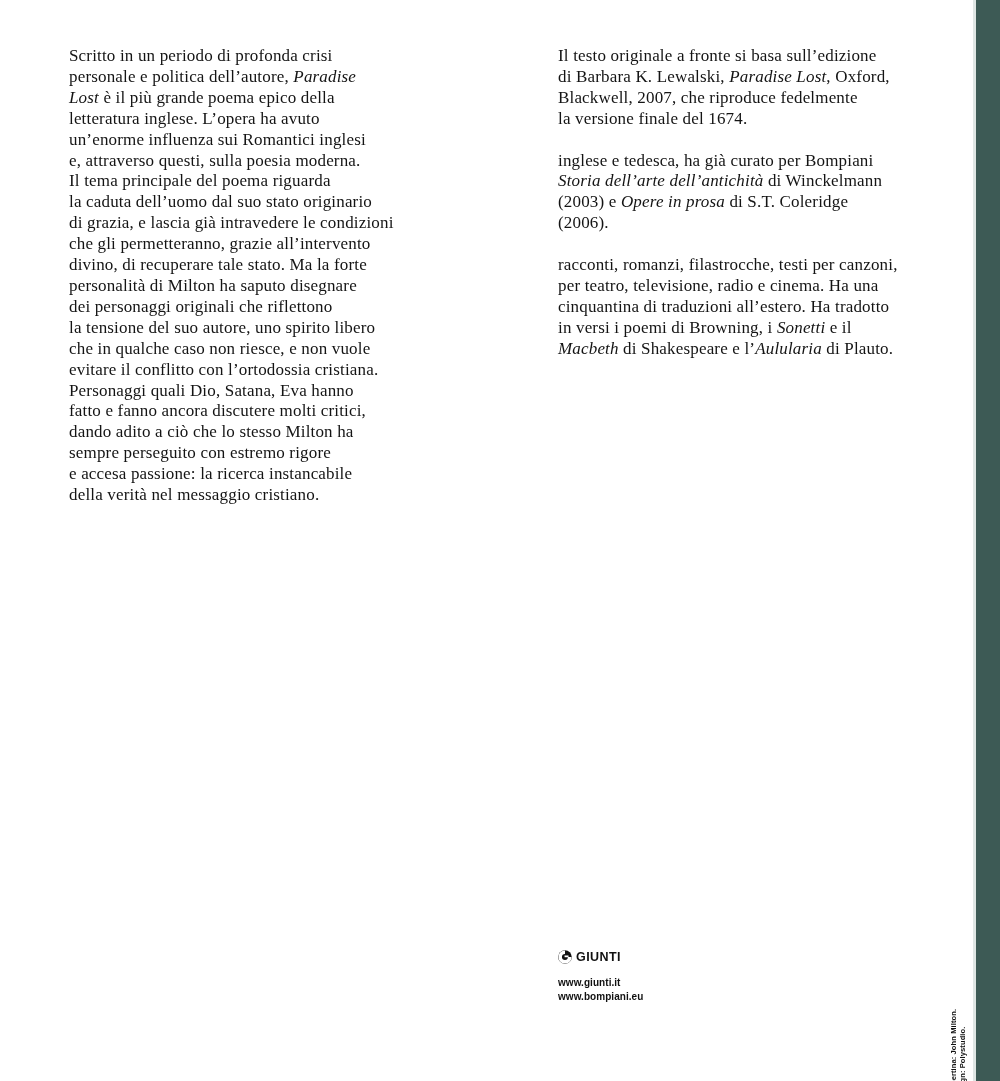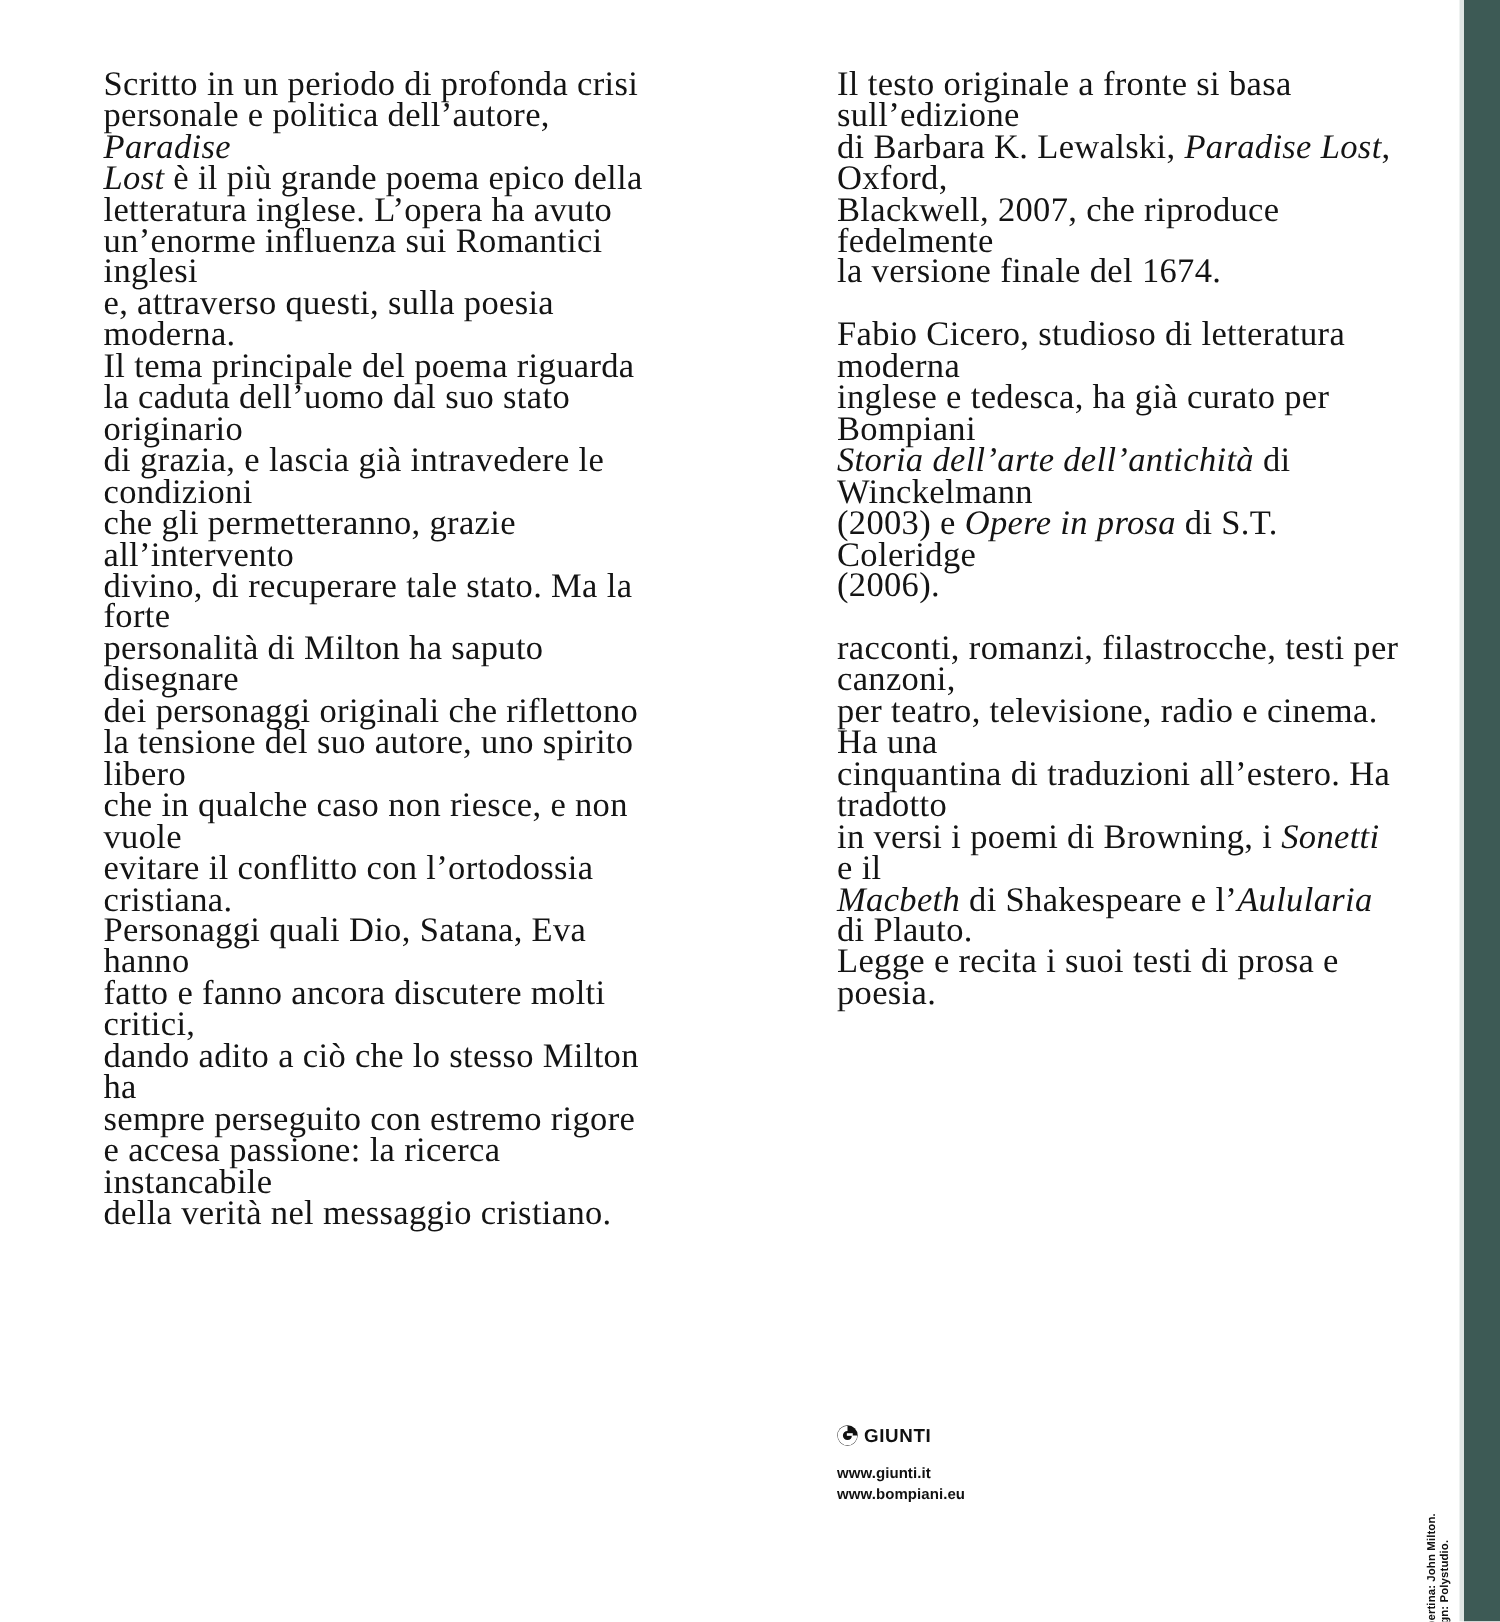--- a/index.html
+++ b/index.html
@@ -39,21 +39,21 @@
     top: 0;
     right: 24px;
     width: 3px;
     height: 1081px;
     background: #dfe6e4;
   }
 
   
   .col {
     position: absolute;
-    font-size: 23px;
+    font-size: 17px;
     line-height: 20.9px;
     letter-spacing: 0.01em;
     color: #141414;
     font-weight: 400;
   }
   .col-left {
     left: 69px;
     top: 46px;
     width: 360px;
   }
@@ -162,34 +162,32 @@
   <div class="col col-right">
 
     <p class="para">
       <span class="ln">Il testo originale a fronte si basa sull’edizione</span>
       <span class="ln"><span>di Barbara K. Lewalski, </span><i>Paradise Lost</i><span>, Oxford,</span></span>
       <span class="ln">Blackwell, 2007, che riproduce fedelmente</span>
       <span class="ln">la versione finale del 1674.</span>
     </p>
 
     <p class="para">
-      <span class="ln">Fabio Cicero, studioso di letteratura moderna</span>
       <span class="ln">inglese e tedesca, ha già curato per Bompiani</span>
       <span class="ln"><i>Storia dell’arte dell’antichità</i><span> di Winckelmann</span></span>
       <span class="ln"><span>(2003) e </span><i>Opere in prosa</i><span> di S.T. Coleridge</span></span>
       <span class="ln">(2006).</span>
     </p>
 
     <p class="para">
       <span class="ln">racconti, romanzi, filastrocche, testi per canzoni,</span>
       <span class="ln">per teatro, televisione, radio e cinema. Ha una</span>
       <span class="ln">cinquantina di traduzioni all’estero. Ha tradotto</span>
       <span class="ln"><span>in versi i poemi di Browning, i </span><i>Sonetti</i><span> e il</span></span>
       <span class="ln"><i>Macbeth</i><span> di Shakespeare e l’</span><i>Aulularia</i><span> di Plauto.</span></span>
-      <span class="ln">Legge e recita i suoi testi di prosa e poesia.</span>
     </p>
 
   </div>
 
   <div class="publisher">
     <div class="logo-row">
       <svg class="logo-mark" viewBox="0 0 32 32" aria-hidden="true">
         <circle cx="16" cy="16" r="15.5" fill="#111111"></circle>
         <path d="M31 16 A15 15 0 0 1 16 31 A15 15 0 0 1 16 1 L16 9 A7 7 0 0 0 16 23 A7 7 0 0 0 22.6 16 Z" fill="#ffffff"></path>
         <rect x="15" y="12.5" width="9" height="4" fill="#ffffff"></rect>

